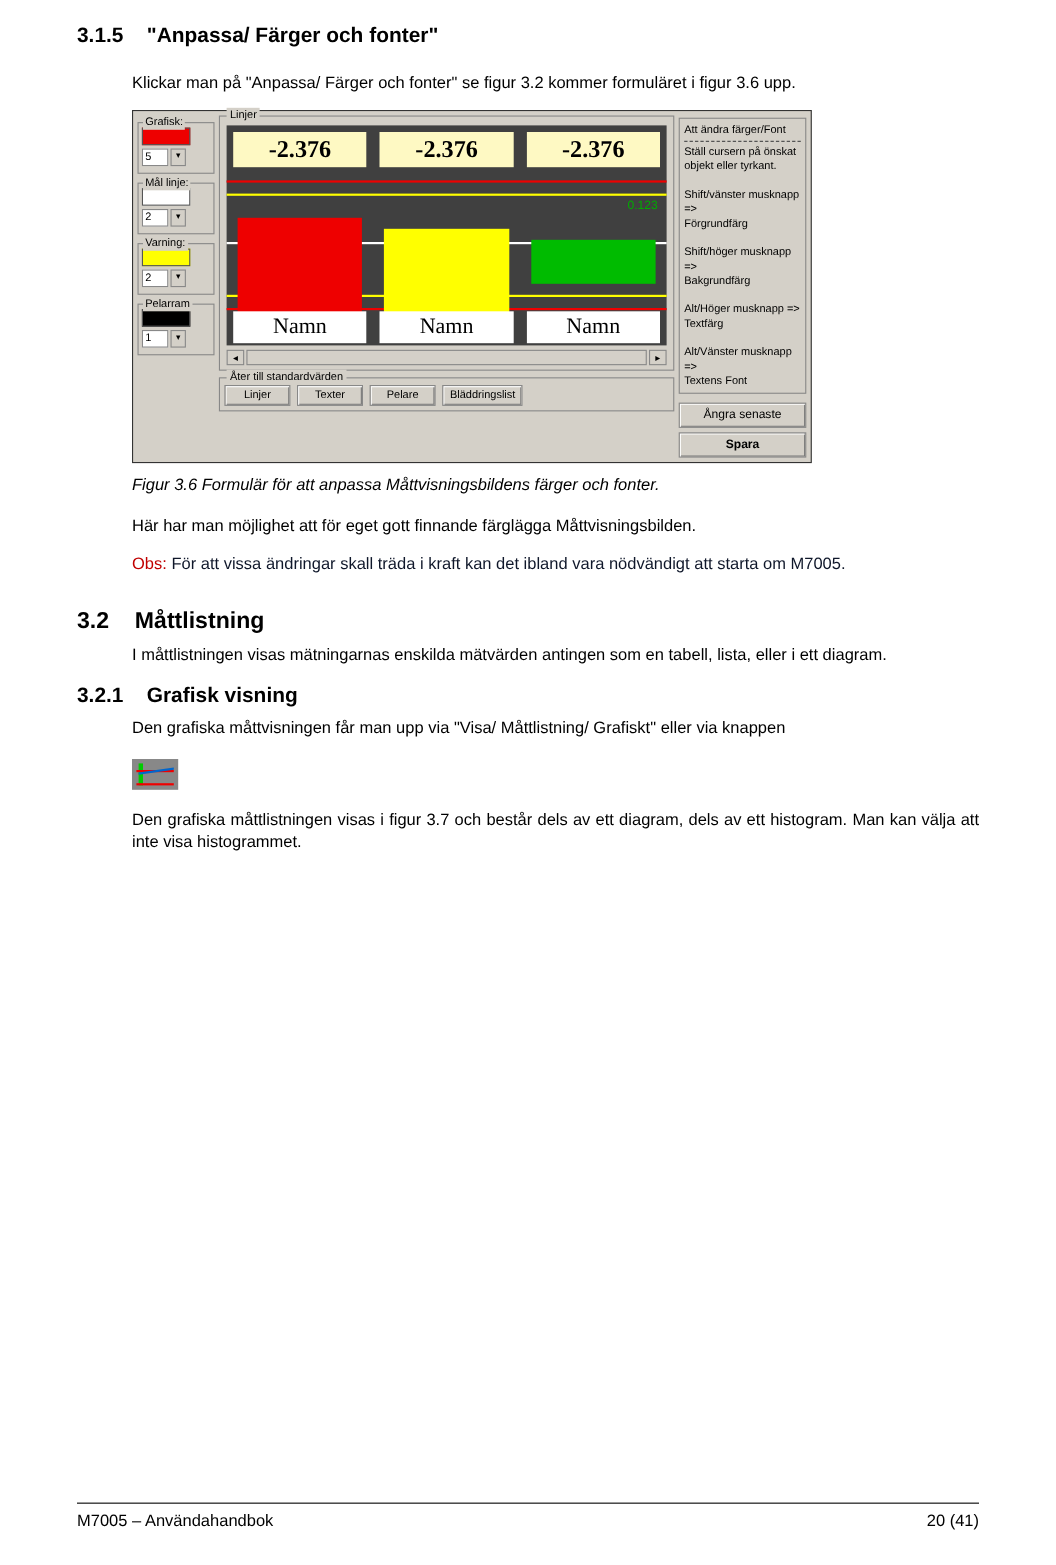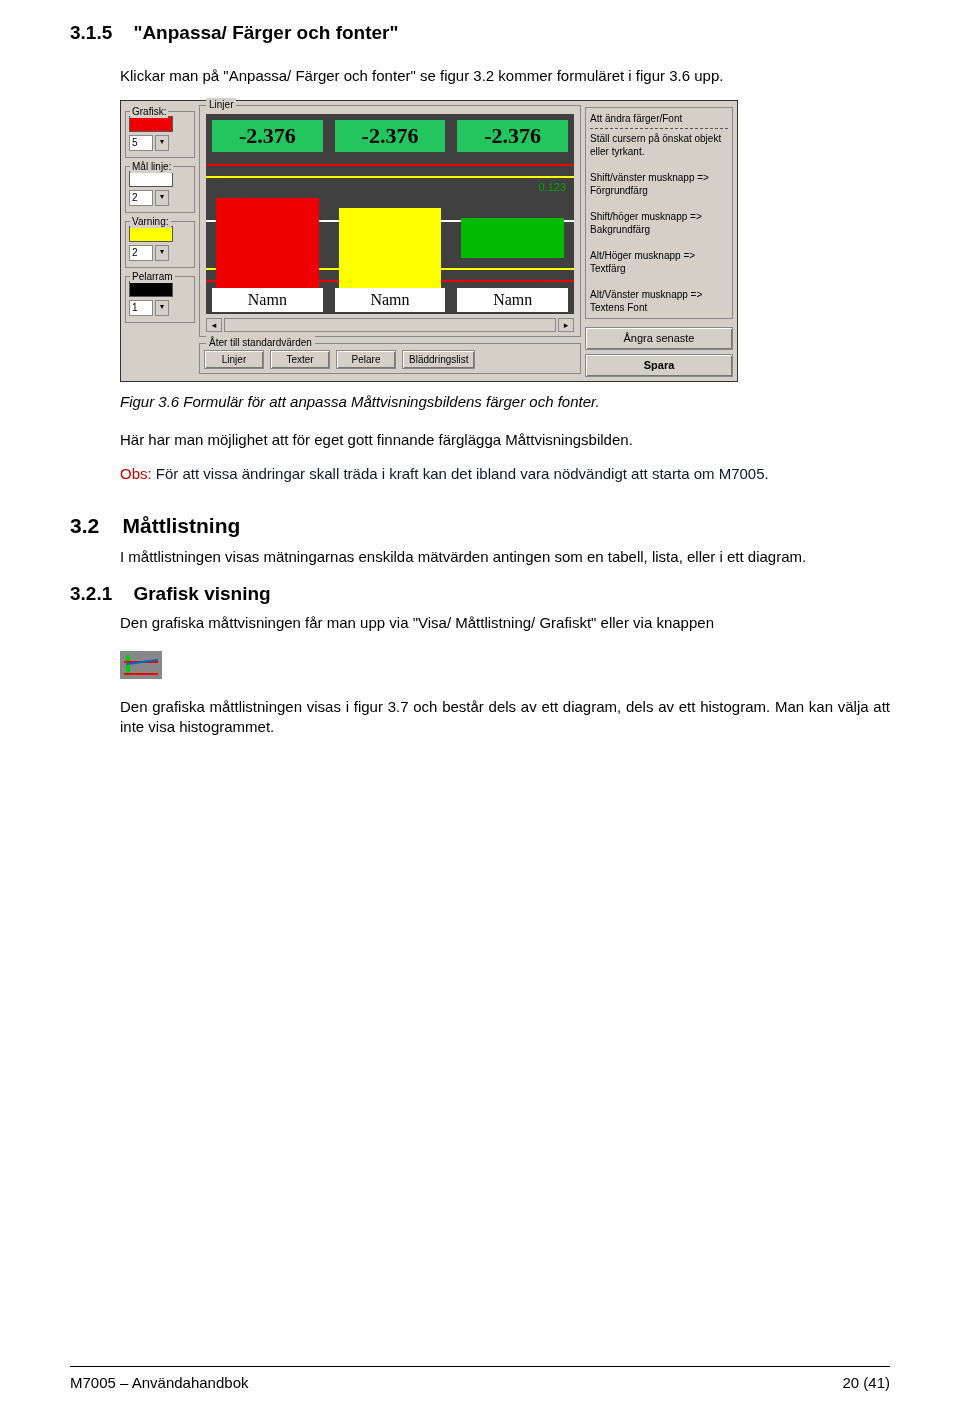--- a/index.html
+++ b/index.html
@@ -57,44 +57,44 @@
   .num-sel input { width:24px; height:16px; font-size:10px; border:1px solid #888; background:#fff; padding:0 2px;}
   .dd { width:14px; height:16px; border:1px solid #888; background:#d4d0c8; display:flex;align-items:center;justify-content:center;font-size:8px;}
 
   .midcol { flex:1; display:flex; flex-direction:column; }
   .linjer-box { border:1px solid #888; position:relative; padding:8px 6px 4px 6px; }
   .linjer-title {position:absolute; top:-8px; left:6px; background:#d4d0c8; padding:0 3px; font-size:10px;}
   .chart-area { height:200px; background:#404040; position:relative; margin-bottom:4px;}
   .col3 { position:absolute; top:0; bottom:0; display:flex; width:100%; }
   .ccol { flex:1; position:relative; }
   .bigval { position:absolute; top:6px; left:0; right:0; text-align:center;
-    font-family: "Times New Roman", serif; font-weight:bold; font-size:22px; color:#000; background:#22c55e;
+    font-family: "Times New Roman", serif; font-weight:bold; font-size:22px; color:#000; background:#fef9c3;
     margin:0 6px; padding:1px 0;}
   .bar { position:absolute; bottom:26px; left:10px; right:10px; }
   .bar-red { background:#e00; height:90px; }
   .bar-yellow { background:#ff0; height:80px; }
   .bar-green { background:#0b0; height:40px; bottom:56px; }
   .namn-row { position:absolute; bottom:2px; left:0; right:0; text-align:center;
-    font-family:"Times New Roman",serif; font-size:16px; color:#000; background:#fff;
+    font-family:"Times New Roman",serif; font-size:20px; color:#000; background:#fff;
     margin:0 6px; padding:1px 0;}
   .hline { position:absolute; left:0; right:0; height:2px; }
   .hl-red1 { background:#e00; top:50px;}
   .hl-red2 { background:#e00; top:166px;}
   .hl-yel1 { background:#ff0; top:62px;}
   .hl-yel2 { background:#ff0; top:154px;}
   .hl-w { background:#fff; top:106px;}
   .smallnum { position:absolute; right:8px; top:66px; color:#0a0; font-family:Liberation Sans, sans-serif; font-size:11px;}
   .scrollrow { display:flex; gap:2px; margin-top:2px;}
   .sbtn { width:16px; height:14px; border:1px solid #888; background:#d4d0c8; display:flex;align-items:center;justify-content:center; font-size:9px;}
   .strack { flex:1; height:14px; border:1px solid #888; background:#d4d0c8;}
   .reset-row { border:1px solid #888; margin-top:6px; padding:6px 4px 4px 4px; position:relative; display:flex; gap:6px;}
   .reset-title { position:absolute; top:-8px; left:6px; background:#d4d0c8; font-size:10px; padding:0 3px;}
   .sbutton { border:1px solid #888; background:#d4d0c8; padding:2px 6px; font-size:10px; min-width:60px; text-align:center; box-shadow: inset 1px 1px #fff, inset -1px -1px #777;}
 
-  .rightcol { width:148px; display:flex; flex-direction:column; gap:4px; padding-top:2px;}
+  .rightcol { width:116px; display:flex; flex-direction:column; gap:4px; padding-top:2px;}
   .instr { border:1px solid #888; background:#d4d0c8; padding:4px; font-size:10px; line-height:1.3;}
   .dashed { border-top:1px dashed #555; margin:3px 0;}
   .rbutton { border:1px solid #888; background:#d4d0c8; padding:3px 4px; font-size:11px; text-align:center; box-shadow: inset 1px 1px #fff, inset -1px -1px #777;}
   .spara { font-weight:bold; }
 
   
   .mini-icon { width:42px; height:28px; background:#888; display:inline-block; position:relative; vertical-align:middle; margin-top:4px;}
   .mini-icon::before{ content:""; position:absolute; left:4px; top:4px; right:4px; bottom:4px;
      background:
        linear-gradient(#e00,#e00) 0 6px/100% 2px no-repeat,

